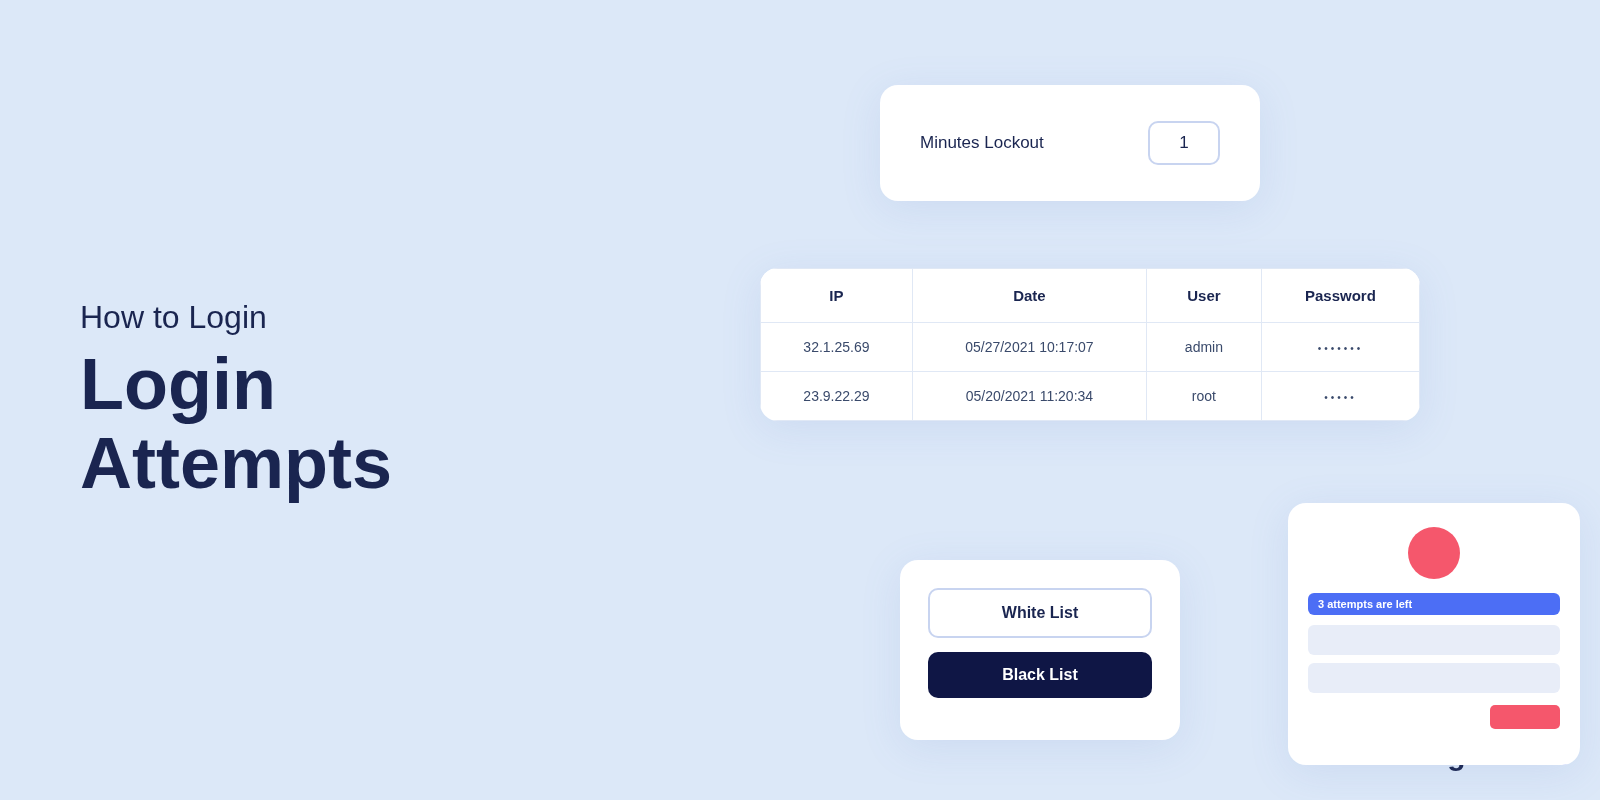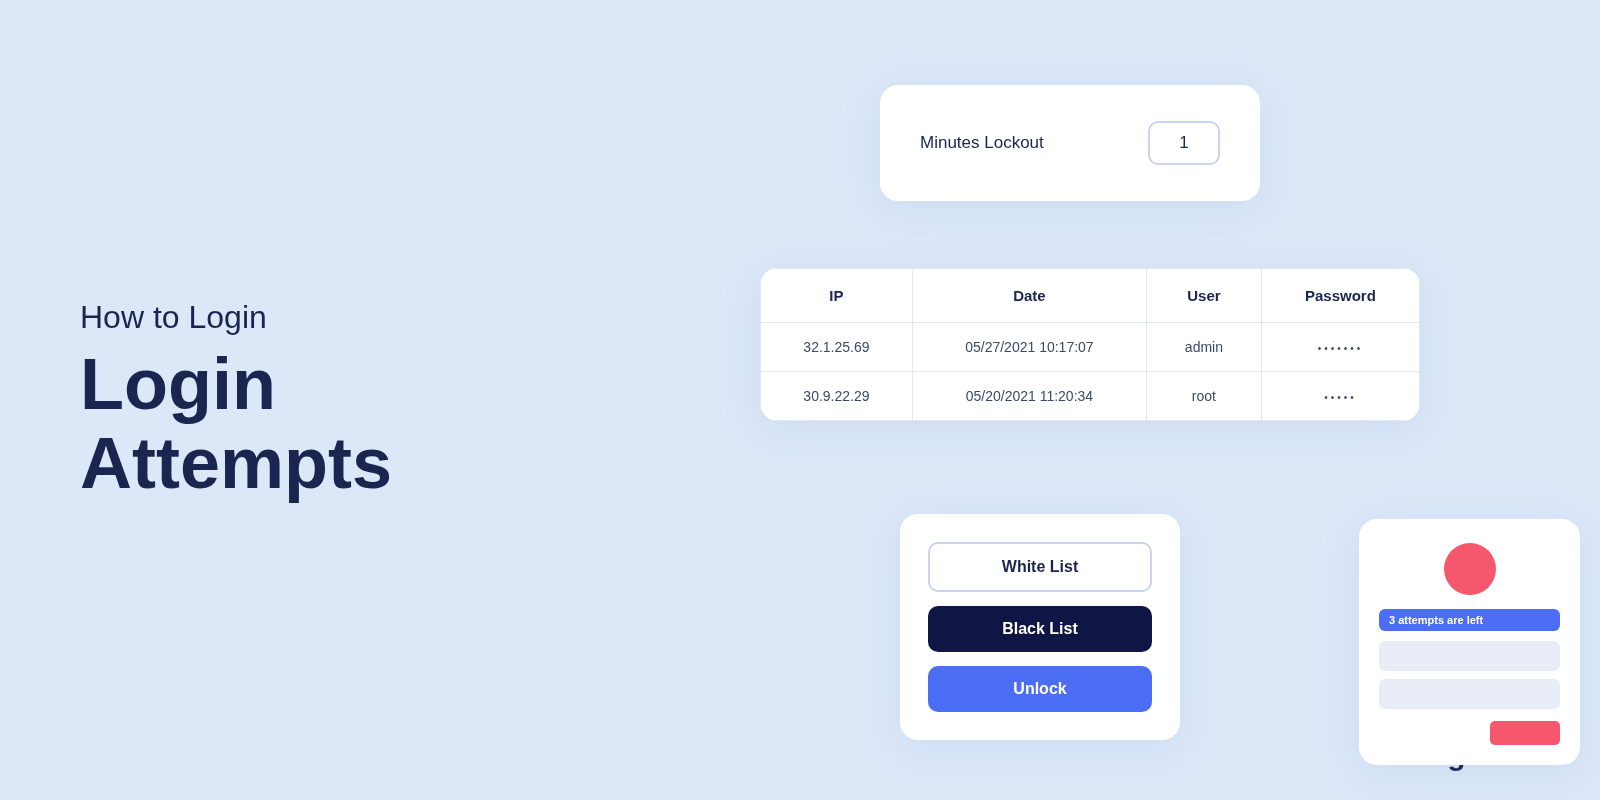--- a/index.html
+++ b/index.html
@@ -194,24 +194,24 @@
       color: #fff;
       cursor: pointer;
       text-align: center;
     }
 
     
     .card-login {
       position: absolute;
       bottom: 35px;
       right: 20px;
-      width: 221px;
+      width: 292px;
       background: #fff;
       border-radius: 18px;
-      padding: 24px 20px 20px;
+      padding: 24px 20px 36px;
       box-shadow: 0 8px 40px rgba(100,130,200,0.13);
       z-index: 4;
     }
 
     .red-circle {
       width: 52px;
       height: 52px;
       border-radius: 50%;
       background: #f5576c;
       margin: 0 auto 14px auto;
@@ -291,33 +291,32 @@
         </tr>
       </thead>
       <tbody id="table-body">
       <tr>
       <td>32.1.25.69</td>
       <td>05/27/2021 10:17:07</td>
       <td>admin</td>
       <td><span class="password-dots">•••••••</span></td>
     </tr>
           <tr>
-      <td>30.9.22.29</td>
+      <td>23.9.22.29</td>
       <td>05/20/2021 11:20:34</td>
       <td>root</td>
       <td><span class="password-dots">•••••</span></td>
     </tr>
         </tbody>
     </table>
   </div>
 
   <div class="card-buttons">
     <div class="btn-whitelist">White List</div>
     <div class="btn-blacklist">Black List</div>
-    <div class="btn-unlock">Unlock</div>
   </div>
 
   <div class="card-login">
     <div class="red-circle"></div>
     <div class="attempts-badge">3 attempts are left</div>
     <div class="login-field"></div>
     <div class="login-field"></div>
     <div class="login-submit"></div>
   </div>
 

